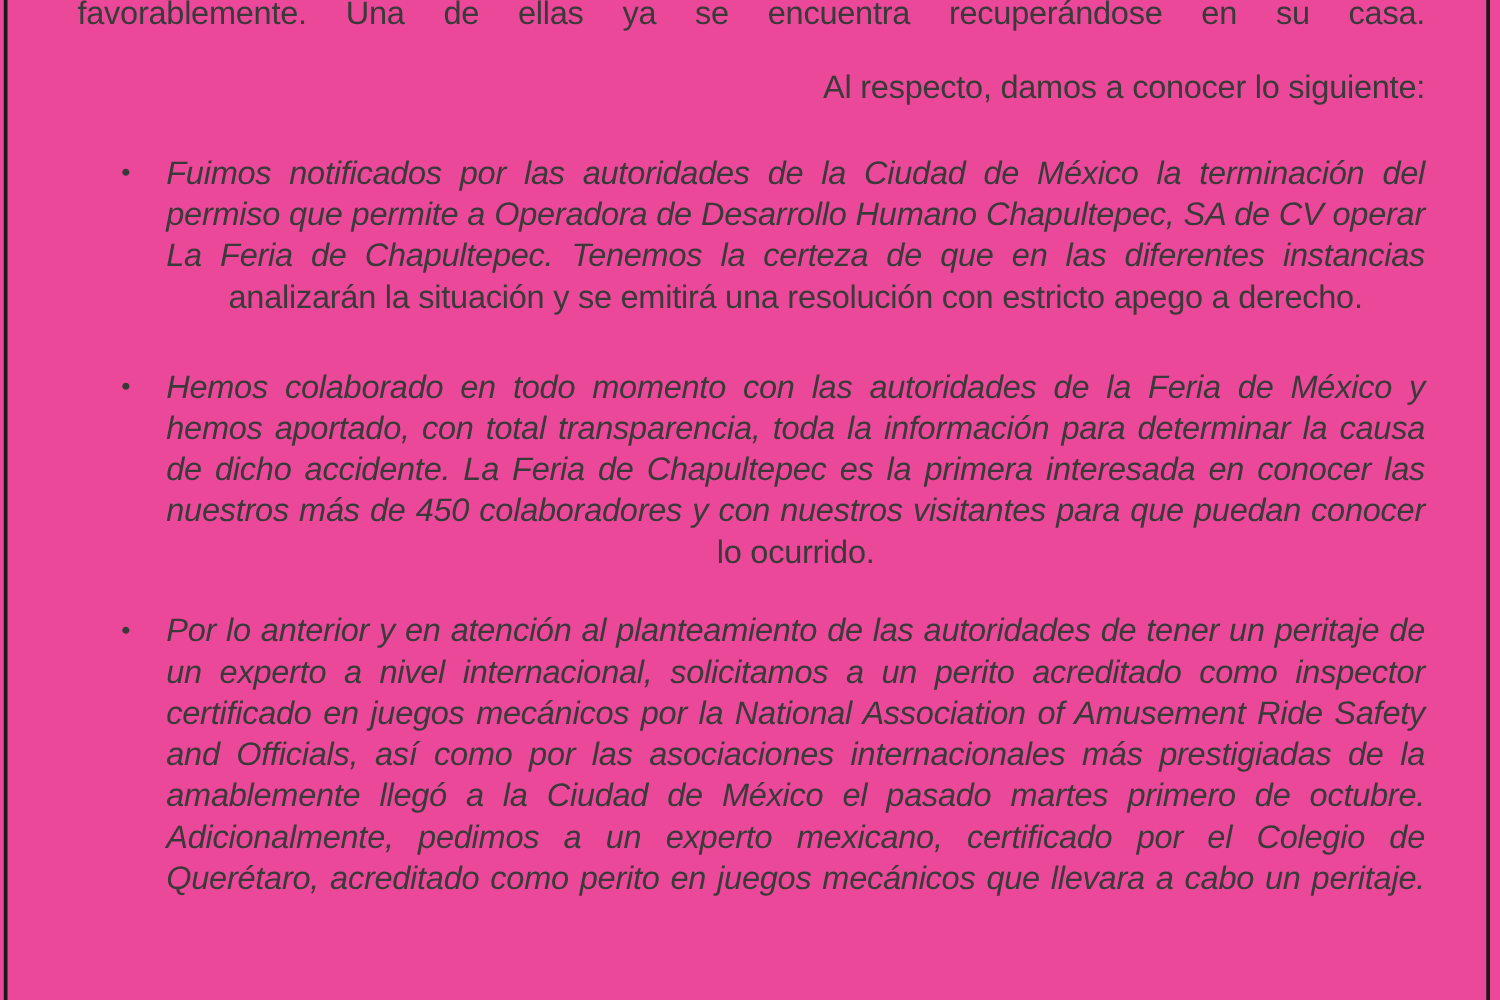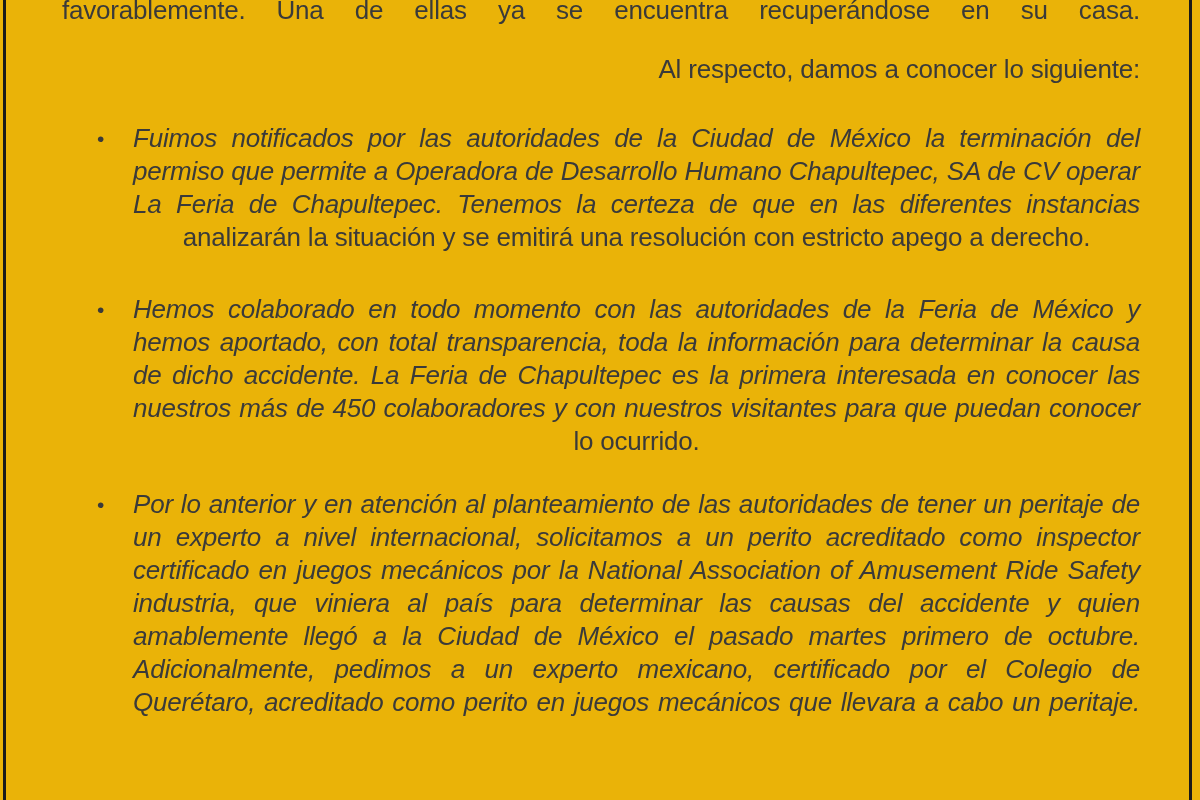--- a/index.html
+++ b/index.html
@@ -4,21 +4,21 @@
 <style>
   html, body {
     margin: 0;
     padding: 0;
     background: #fcfcfc;
   }
   .page {
     position: relative;
     width: 1200px;
     height: 800px;
-    background: #eab308;
+    background: #ec4899;
     overflow: hidden;
     font-family: "Liberation Sans", "DejaVu Sans", sans-serif;
     color: #3a3a3a;
   }
   .vborder {
     position: absolute;
     top: 0;
     width: 3px;
     height: 800px;
     background: #1a1a1a;
@@ -104,21 +104,21 @@
         <div class="line j">de dicho accidente. La Feria de Chapultepec es la primera interesada en conocer las</div>
         <div class="line j">nuestros más de 450 colaboradores y con nuestros visitantes para que puedan conocer</div>
         <div class="line last">lo ocurrido.</div>
       </div>
 
       <div class="bullet gap-b3">
         <span class="dot">•</span>
         <div class="line j">Por lo anterior y en atención al planteamiento de las autoridades de tener un peritaje de</div>
         <div class="line j">un experto a nivel internacional, solicitamos a un perito acreditado como inspector</div>
         <div class="line j">certificado en juegos mecánicos por la National Association of Amusement Ride Safety</div>
-        <div class="line j">industria, que viniera al país para determinar las causas del accidente y quien</div>
+        <div class="line j">and Officials, así como por las asociaciones internacionales más prestigiadas de la</div>
         <div class="line j">amablemente llegó a la Ciudad de México el pasado martes primero de octubre.</div>
         <div class="line j">Adicionalmente, pedimos a un experto mexicano, certificado por el Colegio de</div>
         <div class="line j">Querétaro, acreditado como perito en juegos mecánicos que llevara a cabo un peritaje.</div>
       </div>
 
     </div>
   </div>
 </div>
 
 </body></html>

